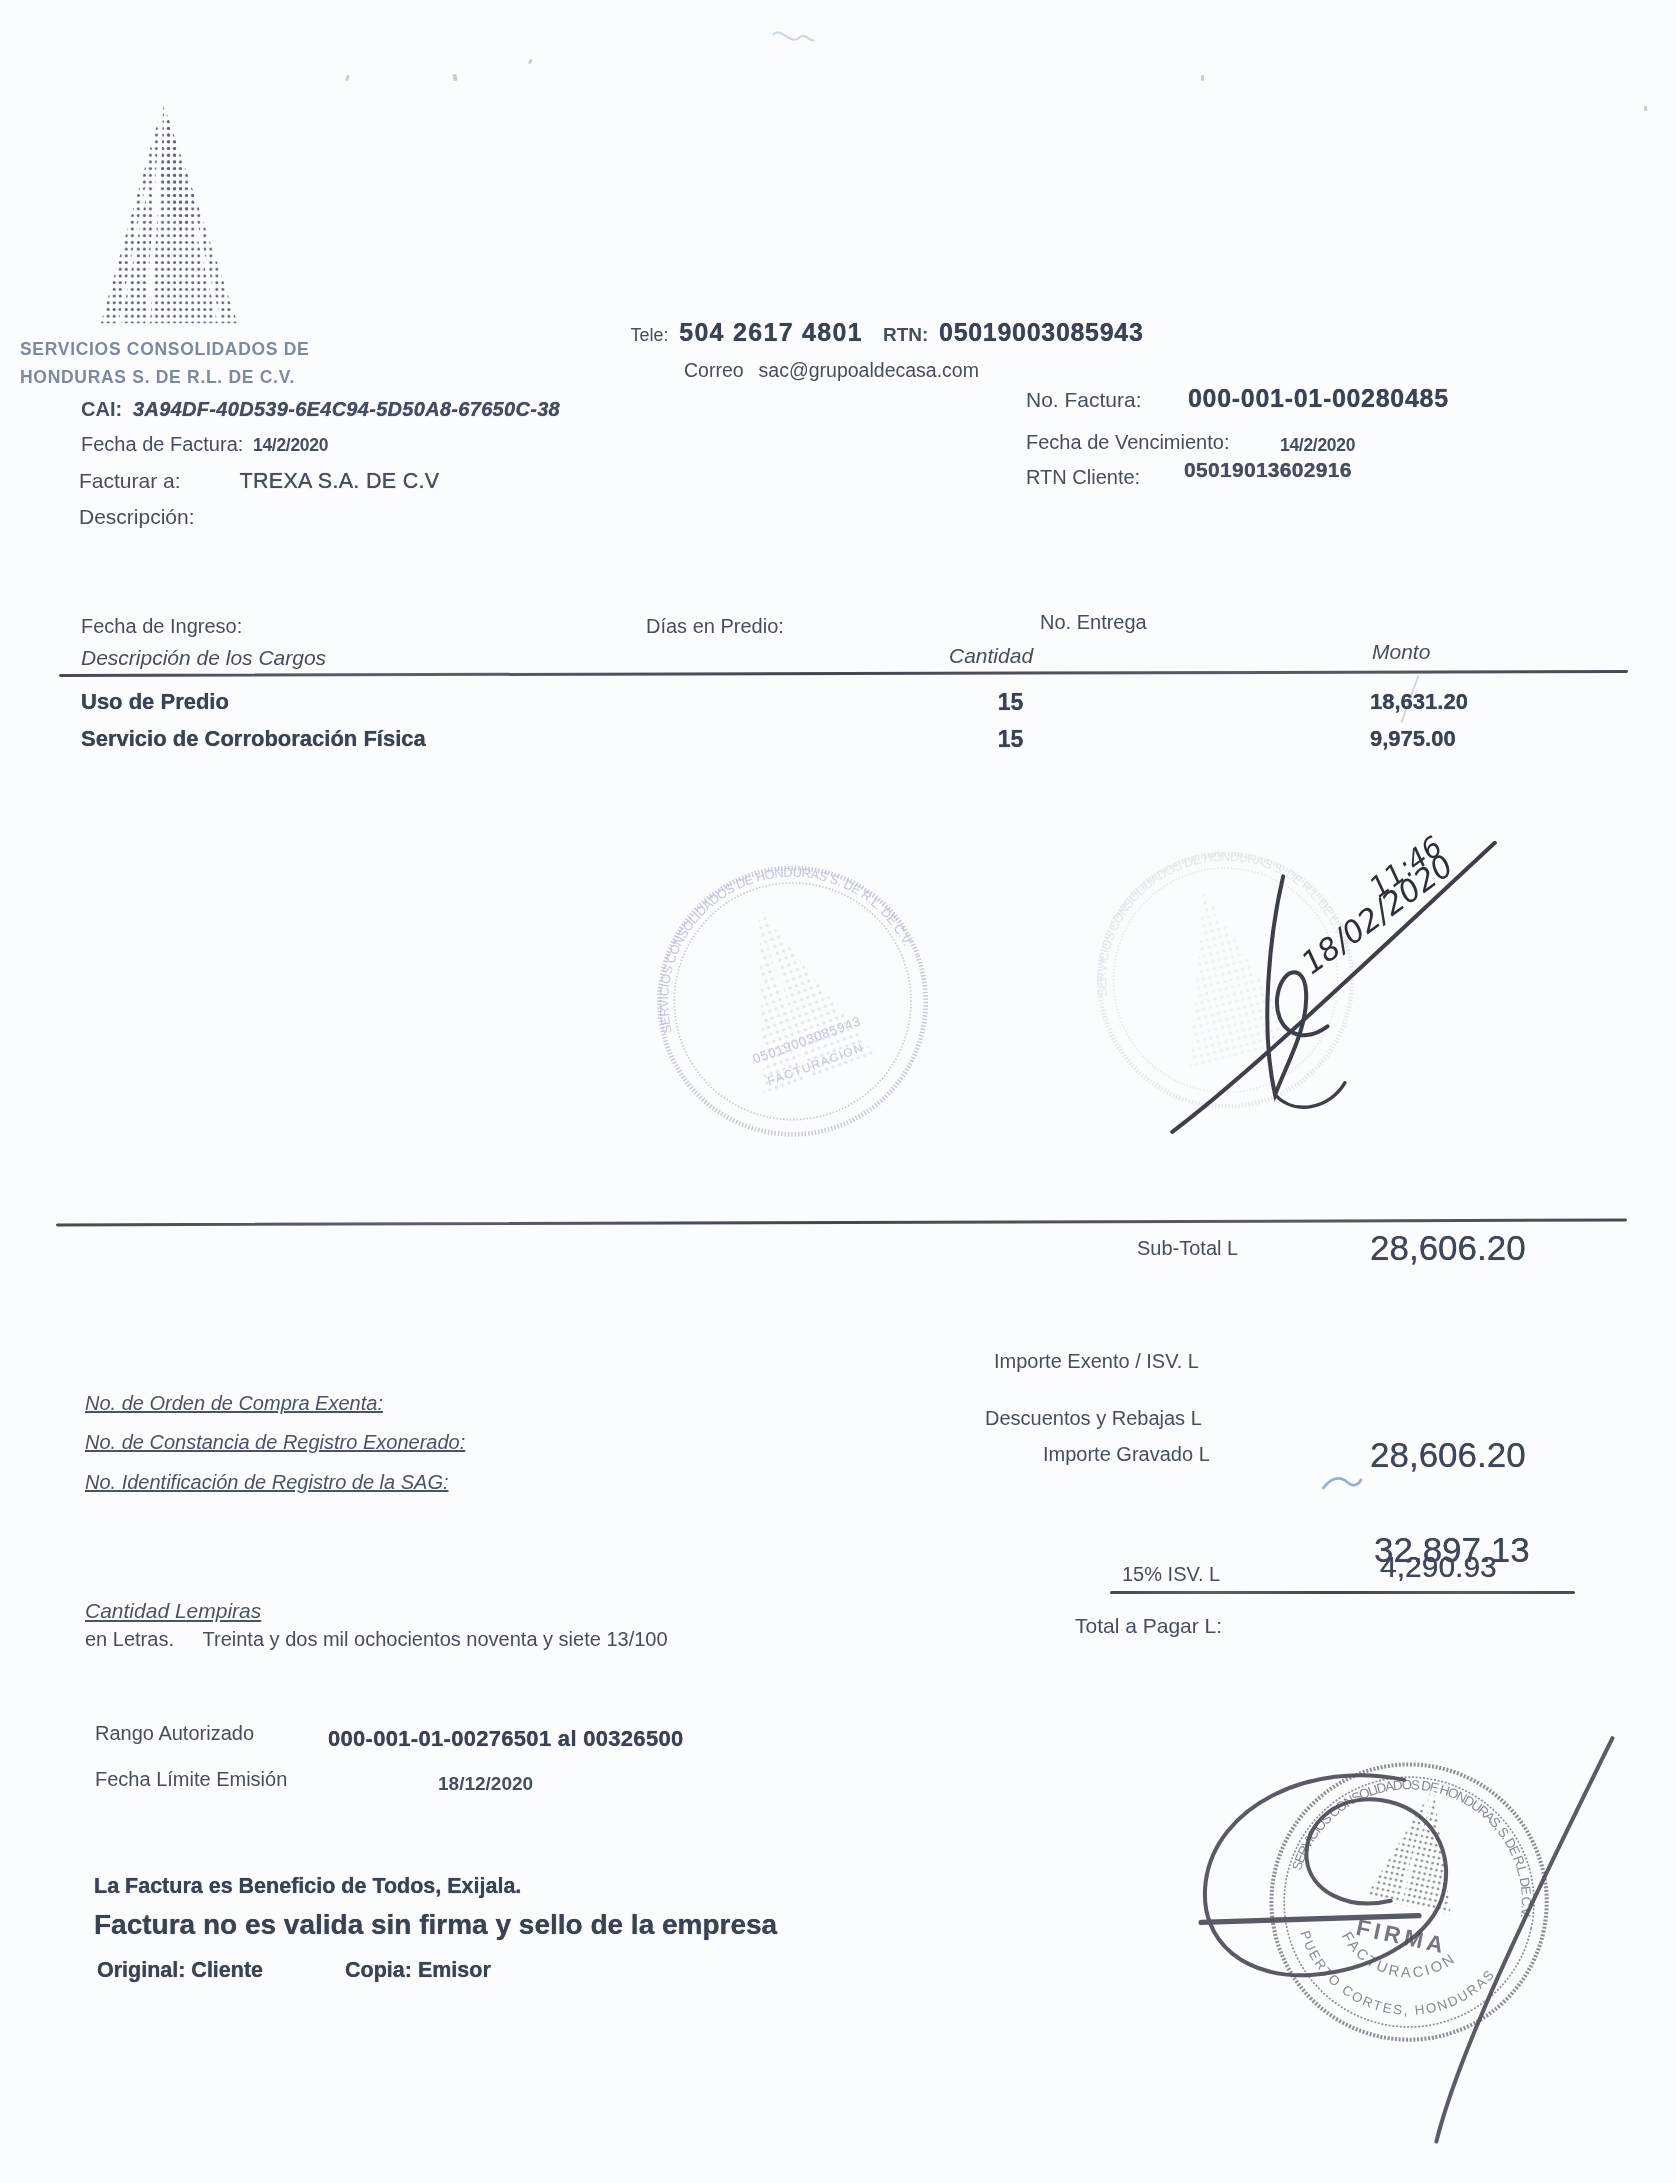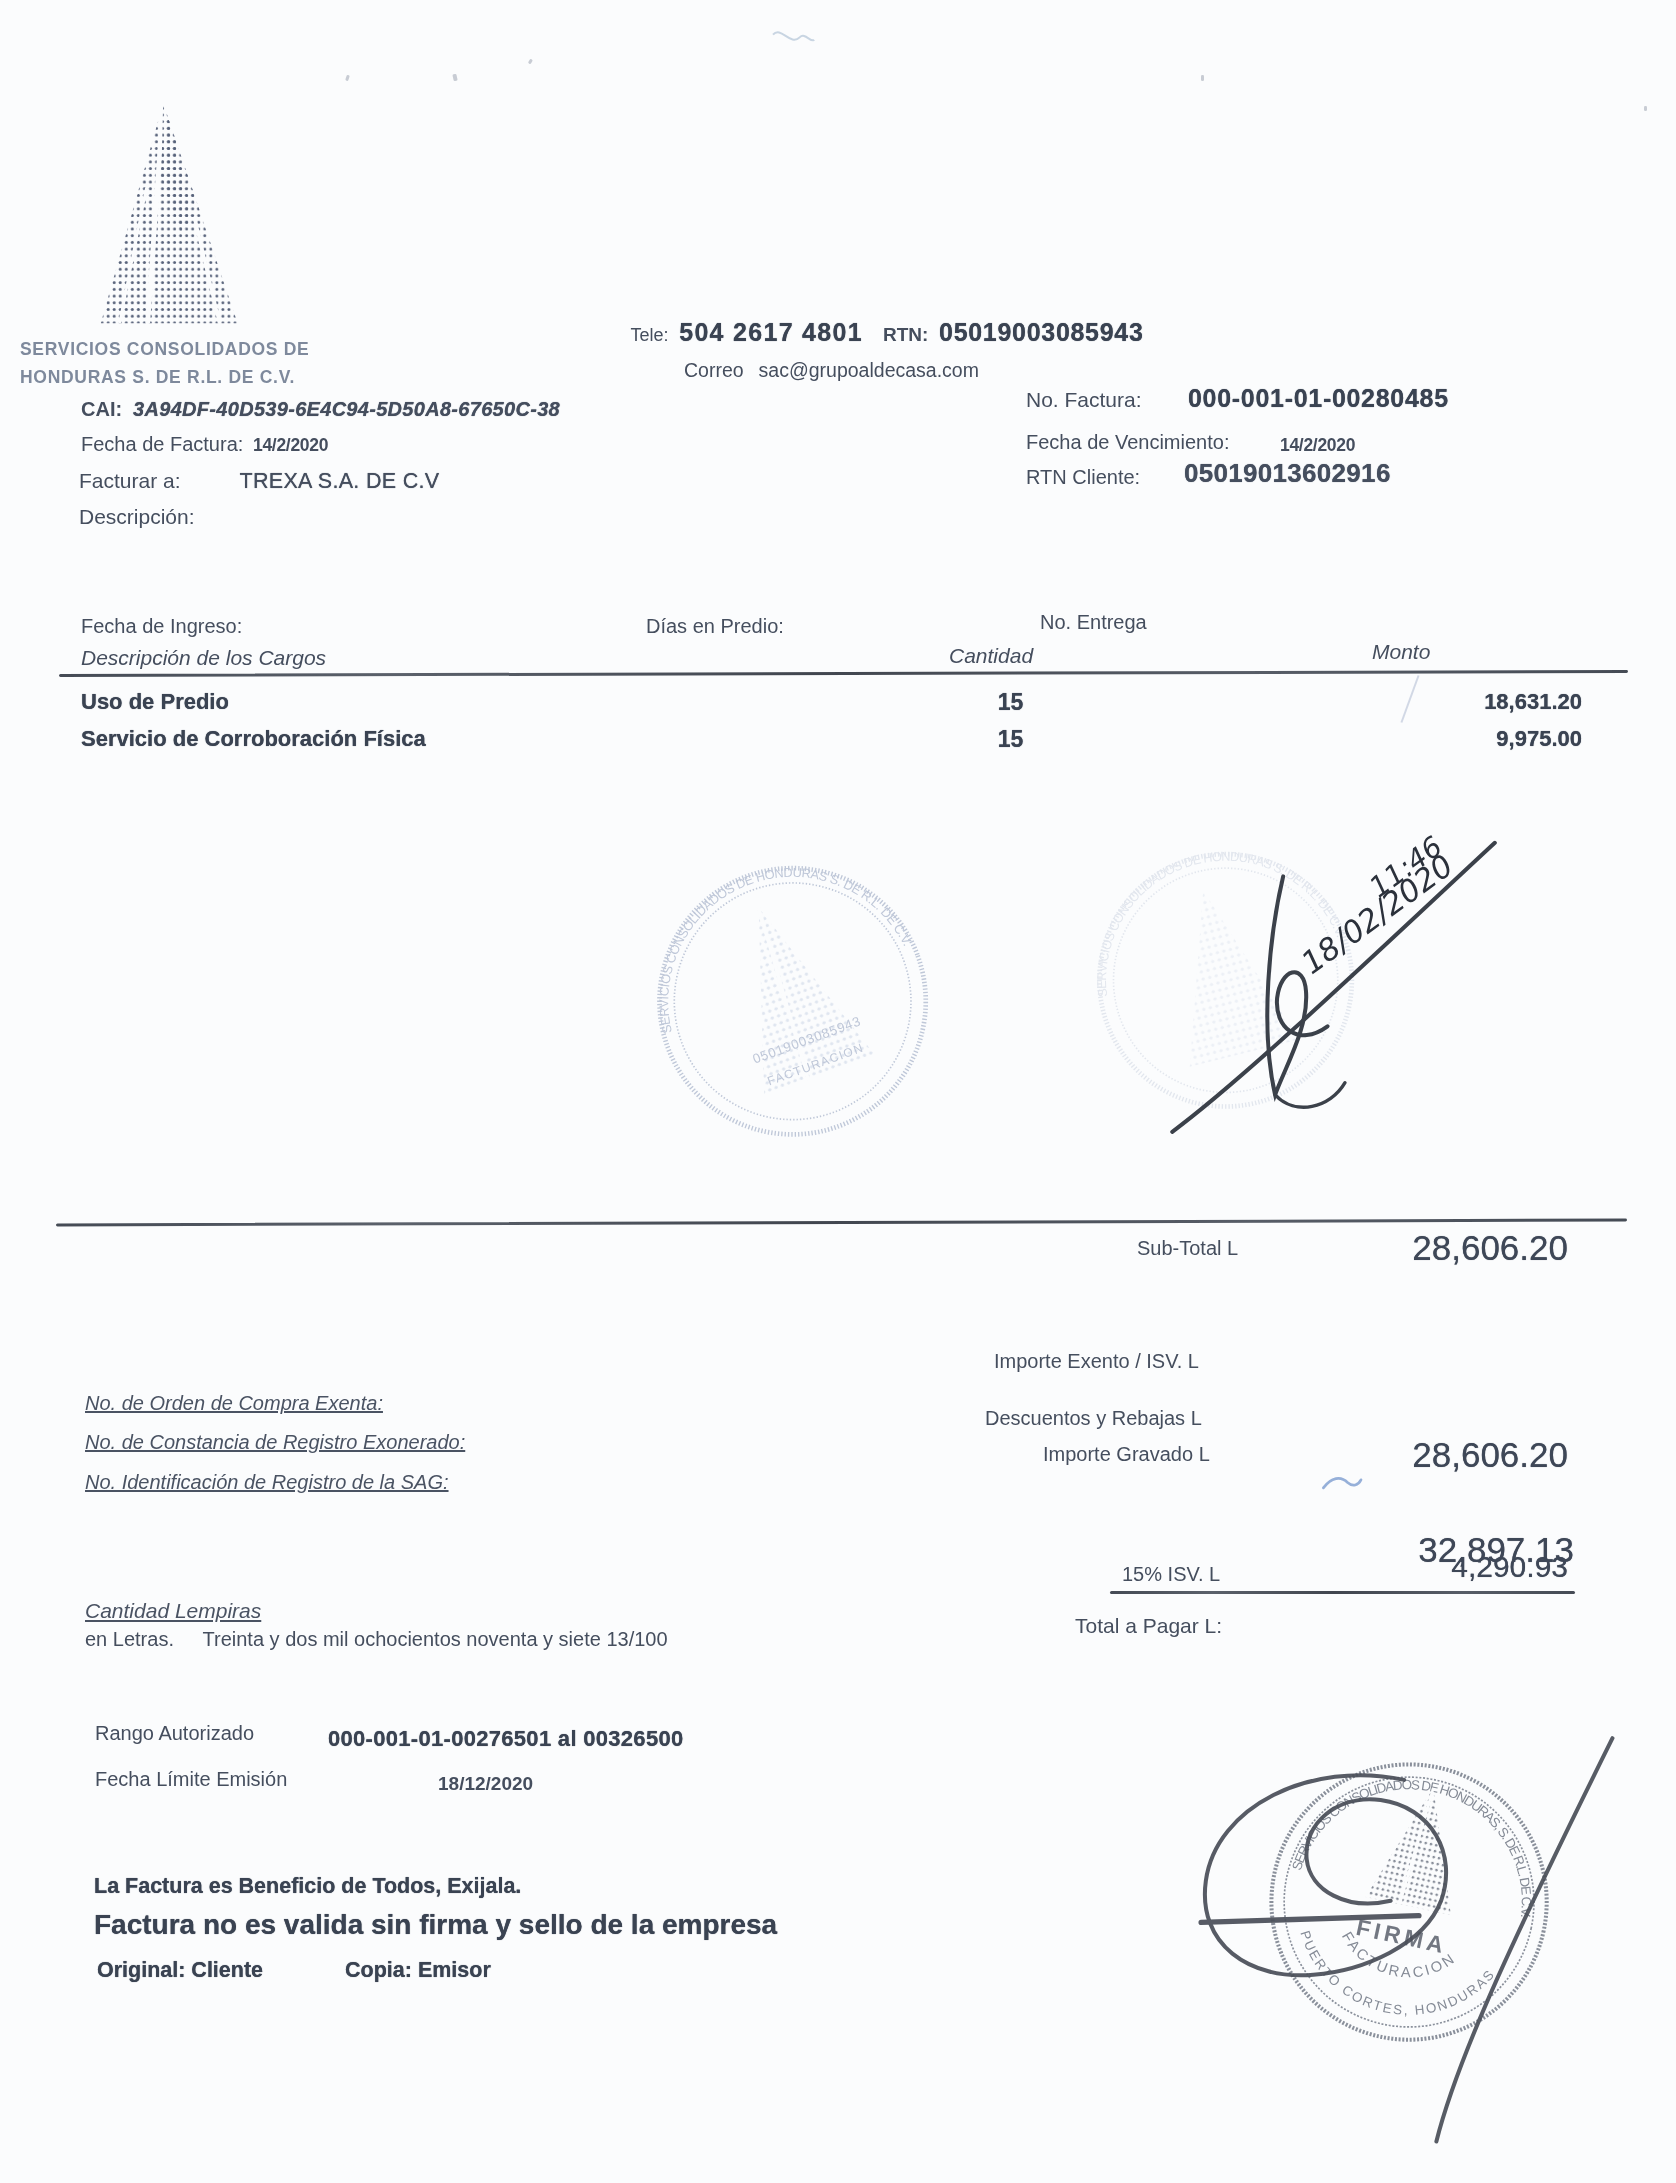--- a/index.html
+++ b/index.html
@@ -6,21 +6,21 @@
   body {
     width:1677px; height:2183px;
     background:#fbfcfd;
     font-family:"Liberation Sans", sans-serif;
     position:relative; overflow:hidden;
   }
   #doc { position:absolute; inset:0; color:#454e5e; filter:blur(0.3px); }
   .abs { position:absolute; white-space:nowrap; }
   .b  { font-weight:bold; }
   .i  { font-style:italic; }
-  .rt { text-align:right; }
+  .rt { }
   .ctr{ text-align:center; }
   .smear { text-shadow:0 0 0.8px currentColor; }
   .ink2 { color:#3a4352; }
   .num { font-size:35px; color:#3e4757; letter-spacing:0px; text-shadow:0 0 0.7px #4a5260; }
   .rule {
     background:linear-gradient(90deg,#454b55,#5b616b 22%,#41464f 48%,#575d67 76%,#454b55);
     border-radius:2px;
   }
   .lbl { font-size:20px; }
   .refit { font-size:20px; font-style:italic; color:#4a5363;text-decoration:underline; }
@@ -79,21 +79,21 @@
     <span style="font-size:21px">Facturar a:</span>
     <span class="smear" style="font-size:21.5px;margin-left:56px;letter-spacing:0.3px;font-weight:400">TREXA S.A. DE C.V</span>
   </div>
   <div class="abs" style="left:79px;top:505px;font-size:21px">Descripción:</div>
 
   <div class="abs" style="left:1026px;top:388px;font-size:21px">No. Factura:</div>
   <div class="abs b smear ink2" style="left:1188px;top:384px;font-size:25px;letter-spacing:0.7px">000-001-01-00280485</div>
   <div class="abs" style="left:1026px;top:431px;font-size:20px">Fecha de Vencimiento:</div>
   <div class="abs b" style="left:1280px;top:435px;font-size:17.5px;letter-spacing:-0.3px">14/2/2020</div>
   <div class="abs" style="left:1026px;top:466px;font-size:20px">RTN Cliente:</div>
-  <div class="abs b smear" style="left:1184px;top:458px;font-size:26px;letter-spacing:0.3px">05019013602916</div>
+  <div class="abs b smear" style="left:1184px;top:458px;font-size:21px;letter-spacing:0.3px">05019013602916</div>
 
   <div class="abs lbl" style="left:81px;top:615px">Fecha de Ingreso:</div>
   <div class="abs lbl" style="left:646px;top:615px">Días en Predio:</div>
   <div class="abs lbl" style="left:1040px;top:611px">No. Entrega</div>
   <div class="abs i" style="left:81px;top:646px;font-size:21px">Descripción de los Cargos</div>
   <div class="abs i" style="left:949px;top:644px;font-size:21px">Cantidad</div>
   <div class="abs i" style="left:1372px;top:640px;font-size:21px">Monto</div>
 
   <div class="abs rule" style="left:59px;top:672px;width:1569px;height:3.4px;transform:rotate(-.15deg)"></div>
   <div class="abs" style="left:1409px;top:674px;width:2px;height:50px;background:#aebad2;opacity:.55;transform:rotate(20deg)"></div>

